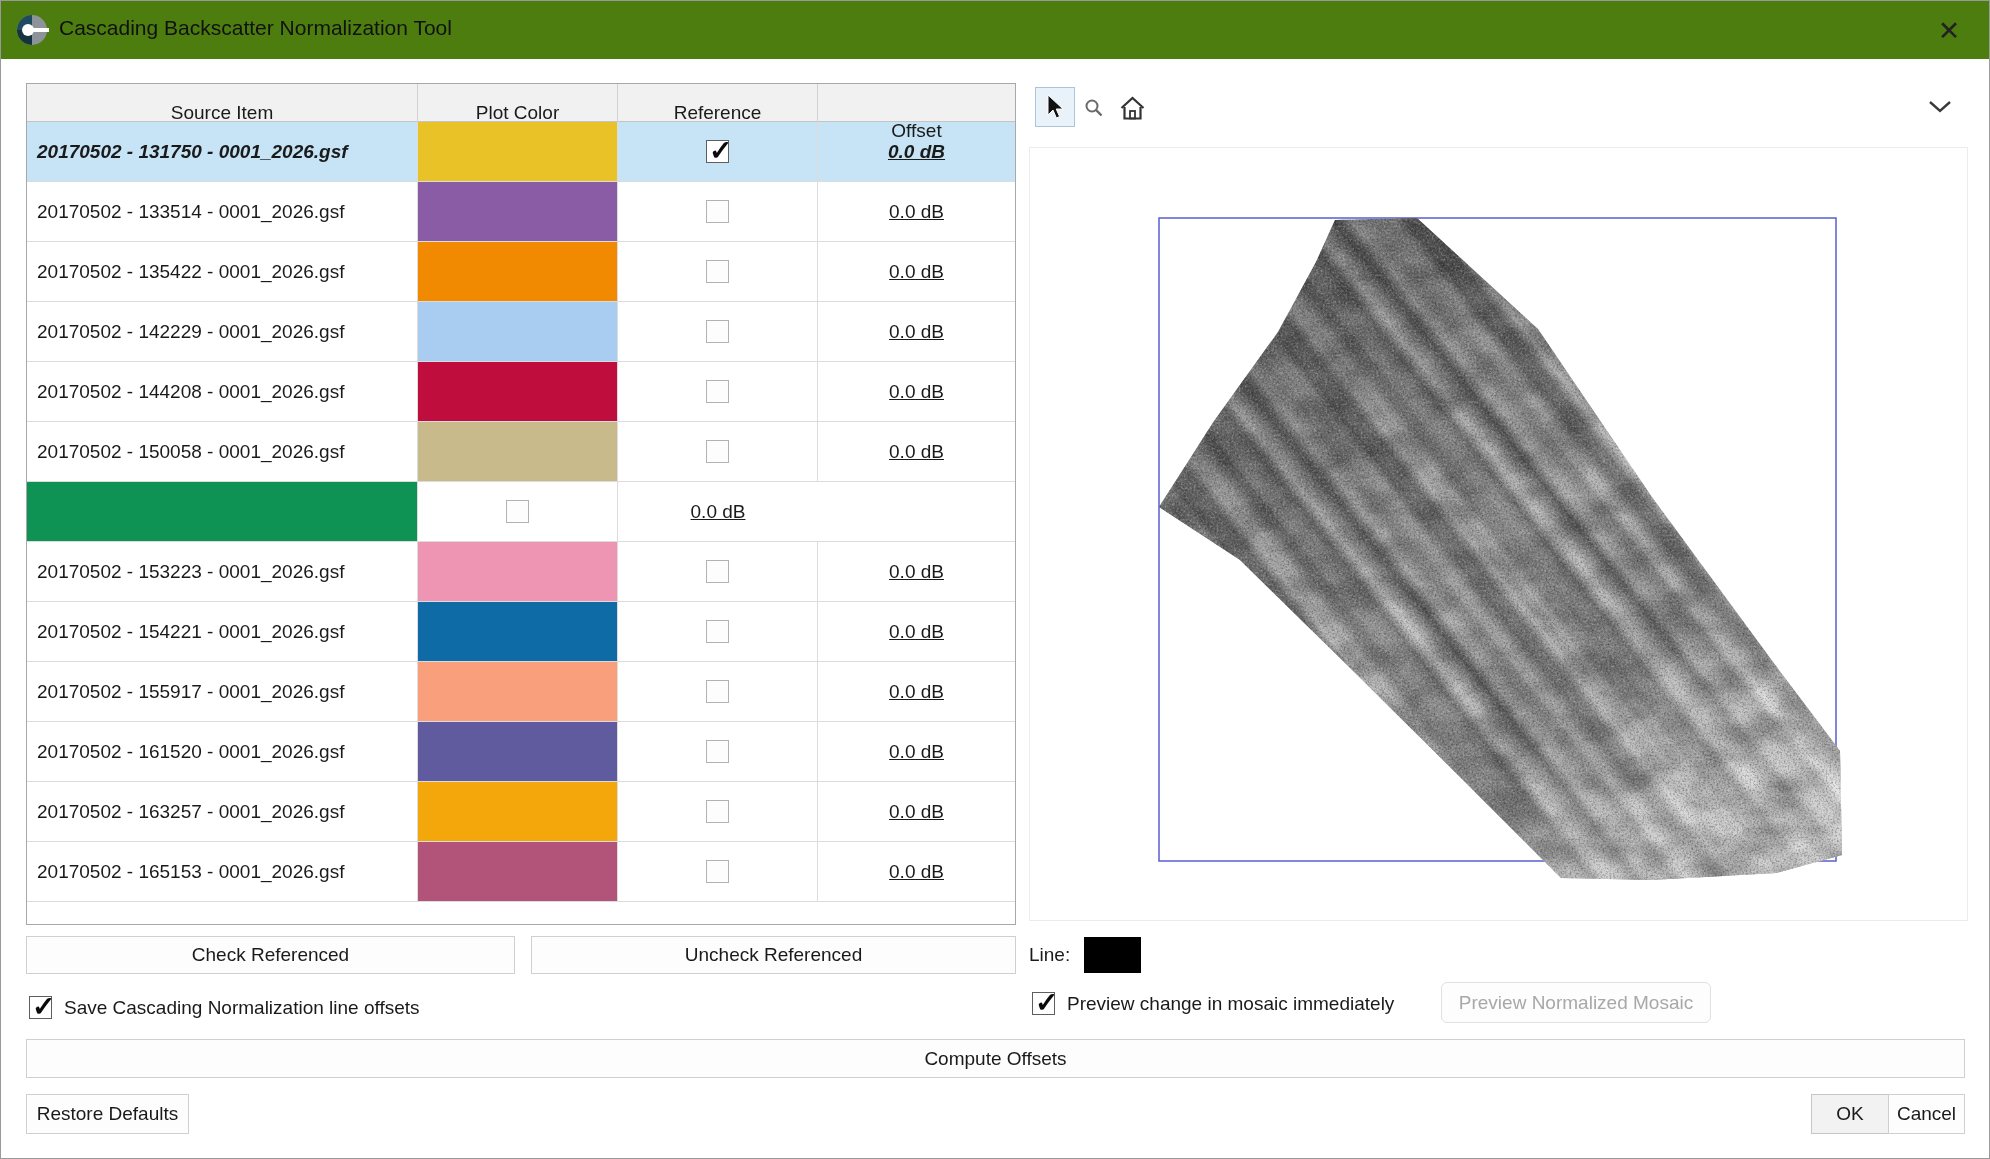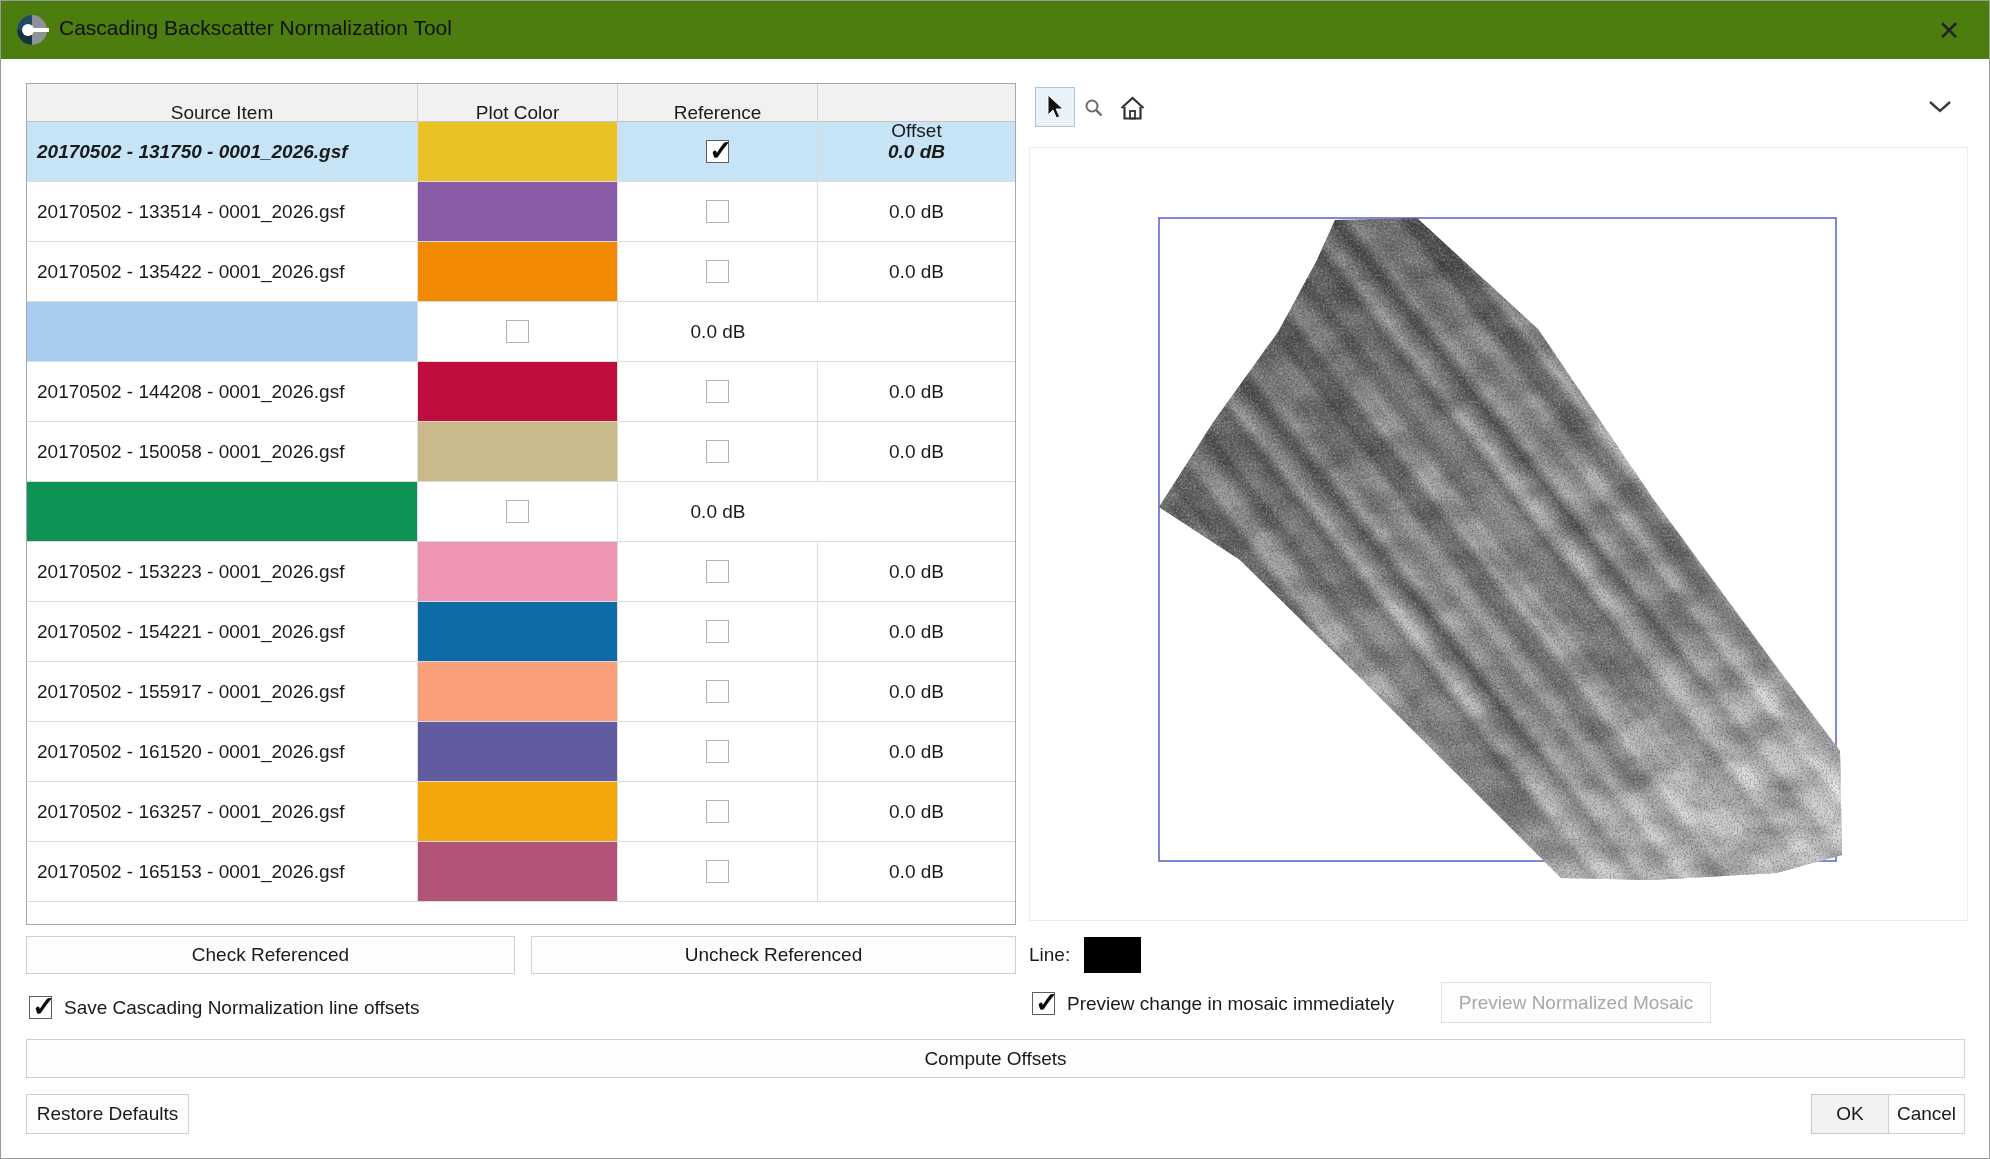--- a/index.html
+++ b/index.html
@@ -19,37 +19,37 @@
   .table{position:absolute;left:25px;top:82px;width:990px;height:842px;
     border:1px solid #a8a8a8;background:#fff;}
   .thead{display:grid;grid-template-columns:391px 200px 200px 197px;height:38px;
     background:#f1f1f1;border-bottom:1px solid #c4c4c4;}
   .th{display:flex;align-items:center;justify-content:center;font-size:19px;
     border-right:1px solid #d2d2d2;}
   .th:last-child{border-right:none;margin-top:36px;}
   .trow{display:grid;grid-template-columns:391px 200px 200px 197px;height:60px;
     border-bottom:1px solid #dcdcdc;background:#fff;}
   .td{border-right:1px solid #dcdcdc;display:flex;align-items:center;overflow:hidden;}
-  .td:last-child{border-right:none;}
+  .td:last-child{border-right:none;text-decoration:underline;}
   .td-name{padding-left:10px;font-size:19px;white-space:nowrap;}
   .td-color{padding:0;}
   .swatch{width:100%;height:100%;}
   .td-ref,.td-offset{justify-content:center;font-size:19px;}
   .trow.selected{background:#c6e4f6;}
   .trow.selected .td-name,.trow.selected .td-offset{font-weight:bold;font-style:italic;}
   
   .checkbox{width:23px;height:23px;background:#fdfdfd;border:1px solid #b2b2b2;
     position:relative;flex:0 0 auto;}
   .checkbox.checked{background:#ffffff;border-color:#5e5e5e;}
   .checkbox.checked::after{content:"✓";position:absolute;left:2px;top:-7px;
     font-size:28px;font-weight:bold;color:#0a0a0a;}
   
   .btn{position:absolute;background:#fdfdfd;border:1px solid #d0d0d0;
     display:flex;align-items:center;justify-content:center;font-size:19px;cursor:default;}
-  .btn.disabled{color:#a8a8a8;border-color:#e0e0e0;}
+  .btn.disabled{color:#a8a8a8;border-color:#e0e0e0;border-radius:6px;}
   .btn.ok{background:#f2f2f2;border-color:#c6c6c6;}
   
   .opt{position:absolute;display:flex;align-items:center;gap:12px;font-size:19px;}
   
   .toolbtn{position:absolute;width:40px;height:40px;display:flex;align-items:center;
     justify-content:center;}
   .toolbtn.selected{background:#e9f1f9;border:1px solid #a9c6de;}
   .collapse{position:absolute;right:34px;top:94px;width:30px;height:24px;
     display:flex;align-items:center;justify-content:center;}
   .preview{position:absolute;left:1028px;top:146px;width:939px;height:774px;
@@ -112,20 +112,21 @@
       <div class="td td-color">
             <div class="swatch" style="background: rgb(241, 138, 0);"></div>
           </div>
       <div class="td td-ref">
             <span class="checkbox"></span>
           </div>
       <div class="td td-offset">0.0 dB</div>
     </div>
 
     <div class="trow">
+      <div class="td td-name">20170502 - 142229 - 0001_2026.gsf</div>
       <div class="td td-color">
             <div class="swatch" style="background: rgb(169, 205, 241);"></div>
           </div>
       <div class="td td-ref">
             <span class="checkbox"></span>
           </div>
       <div class="td td-offset">0.0 dB</div>
     </div>
 
     <div class="trow">

